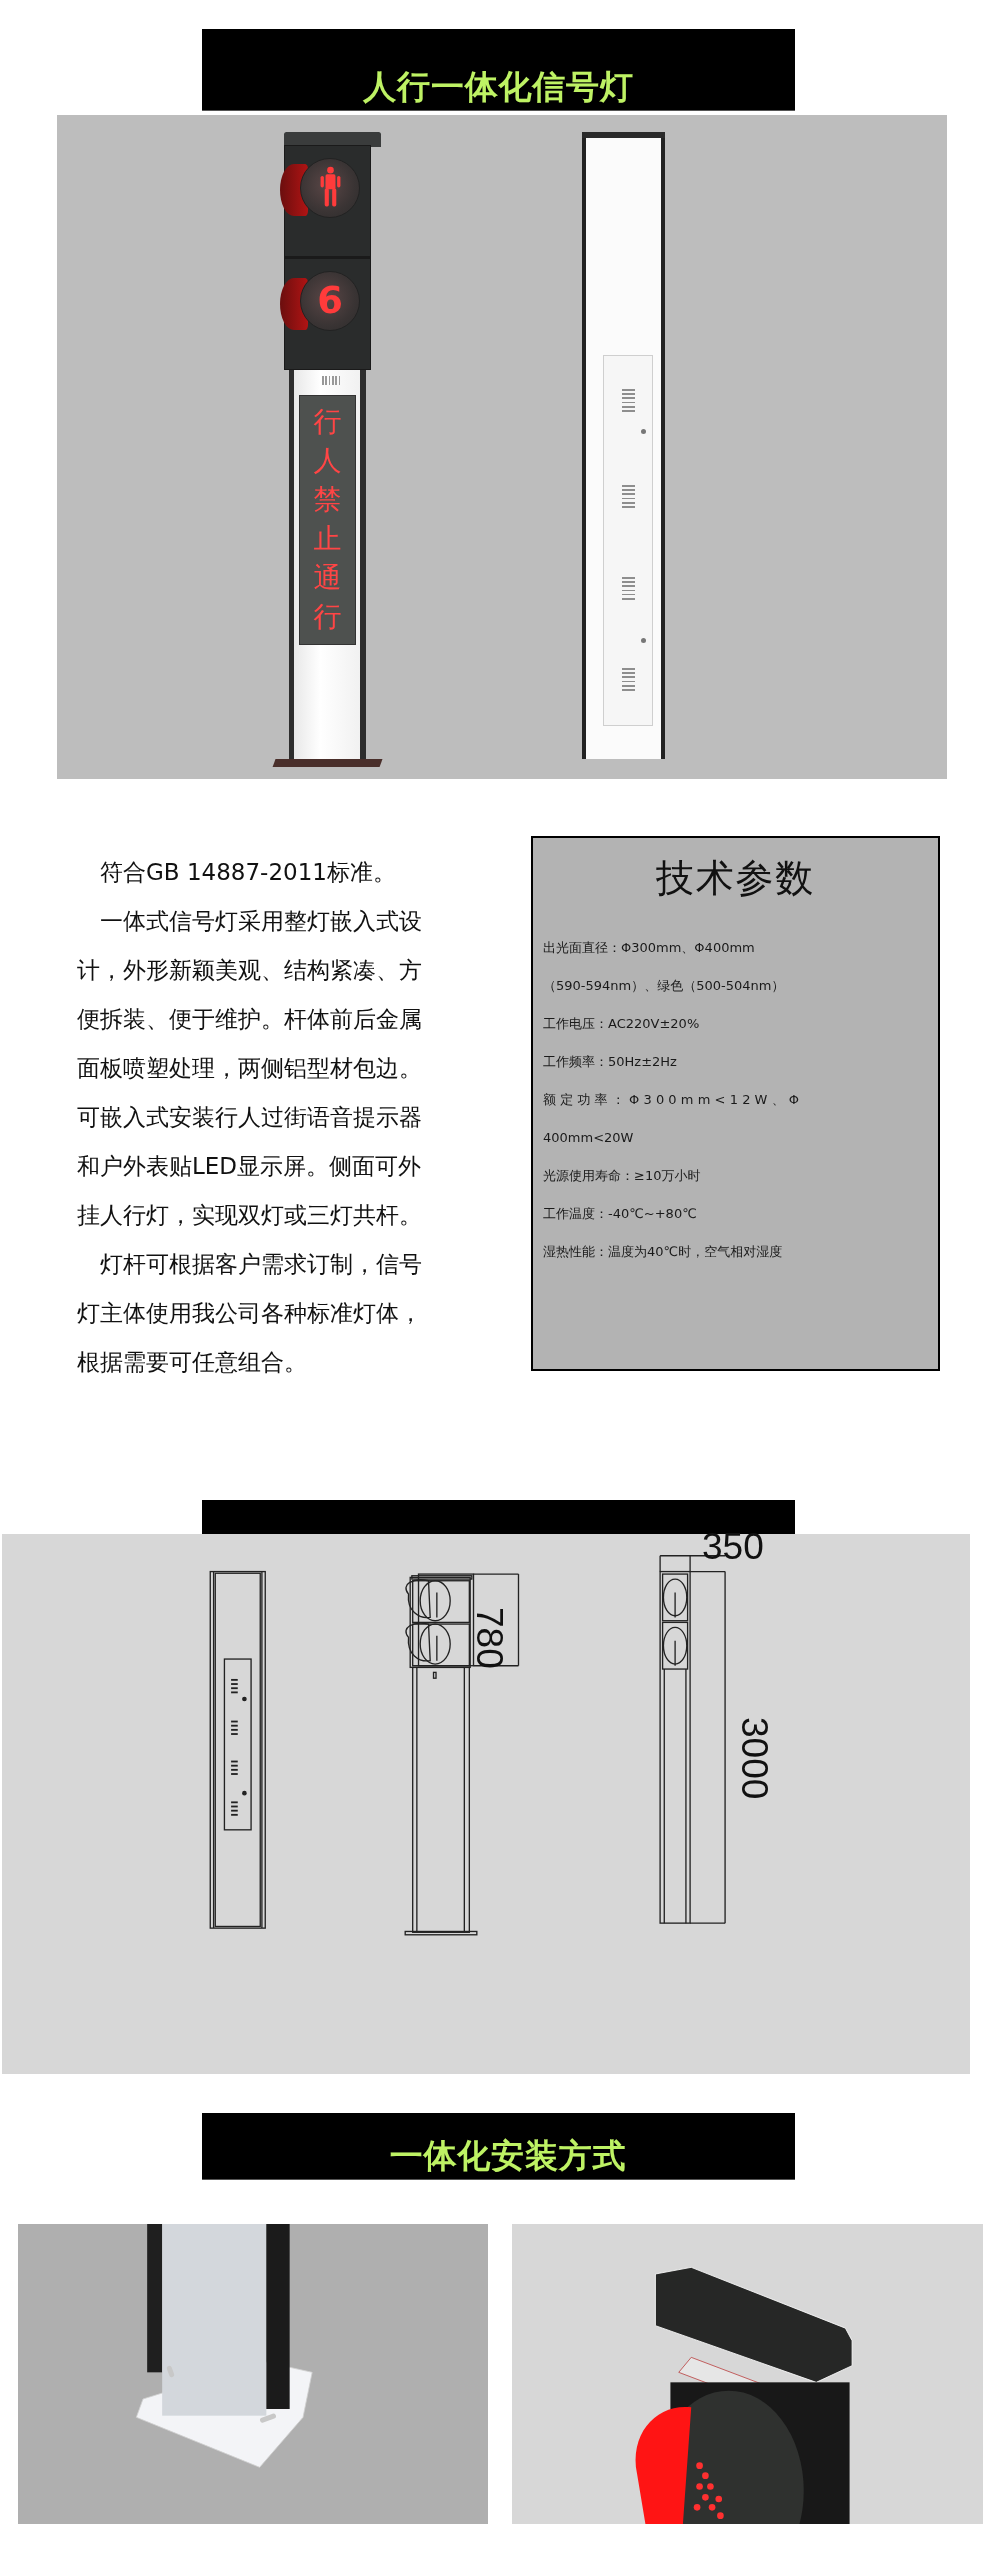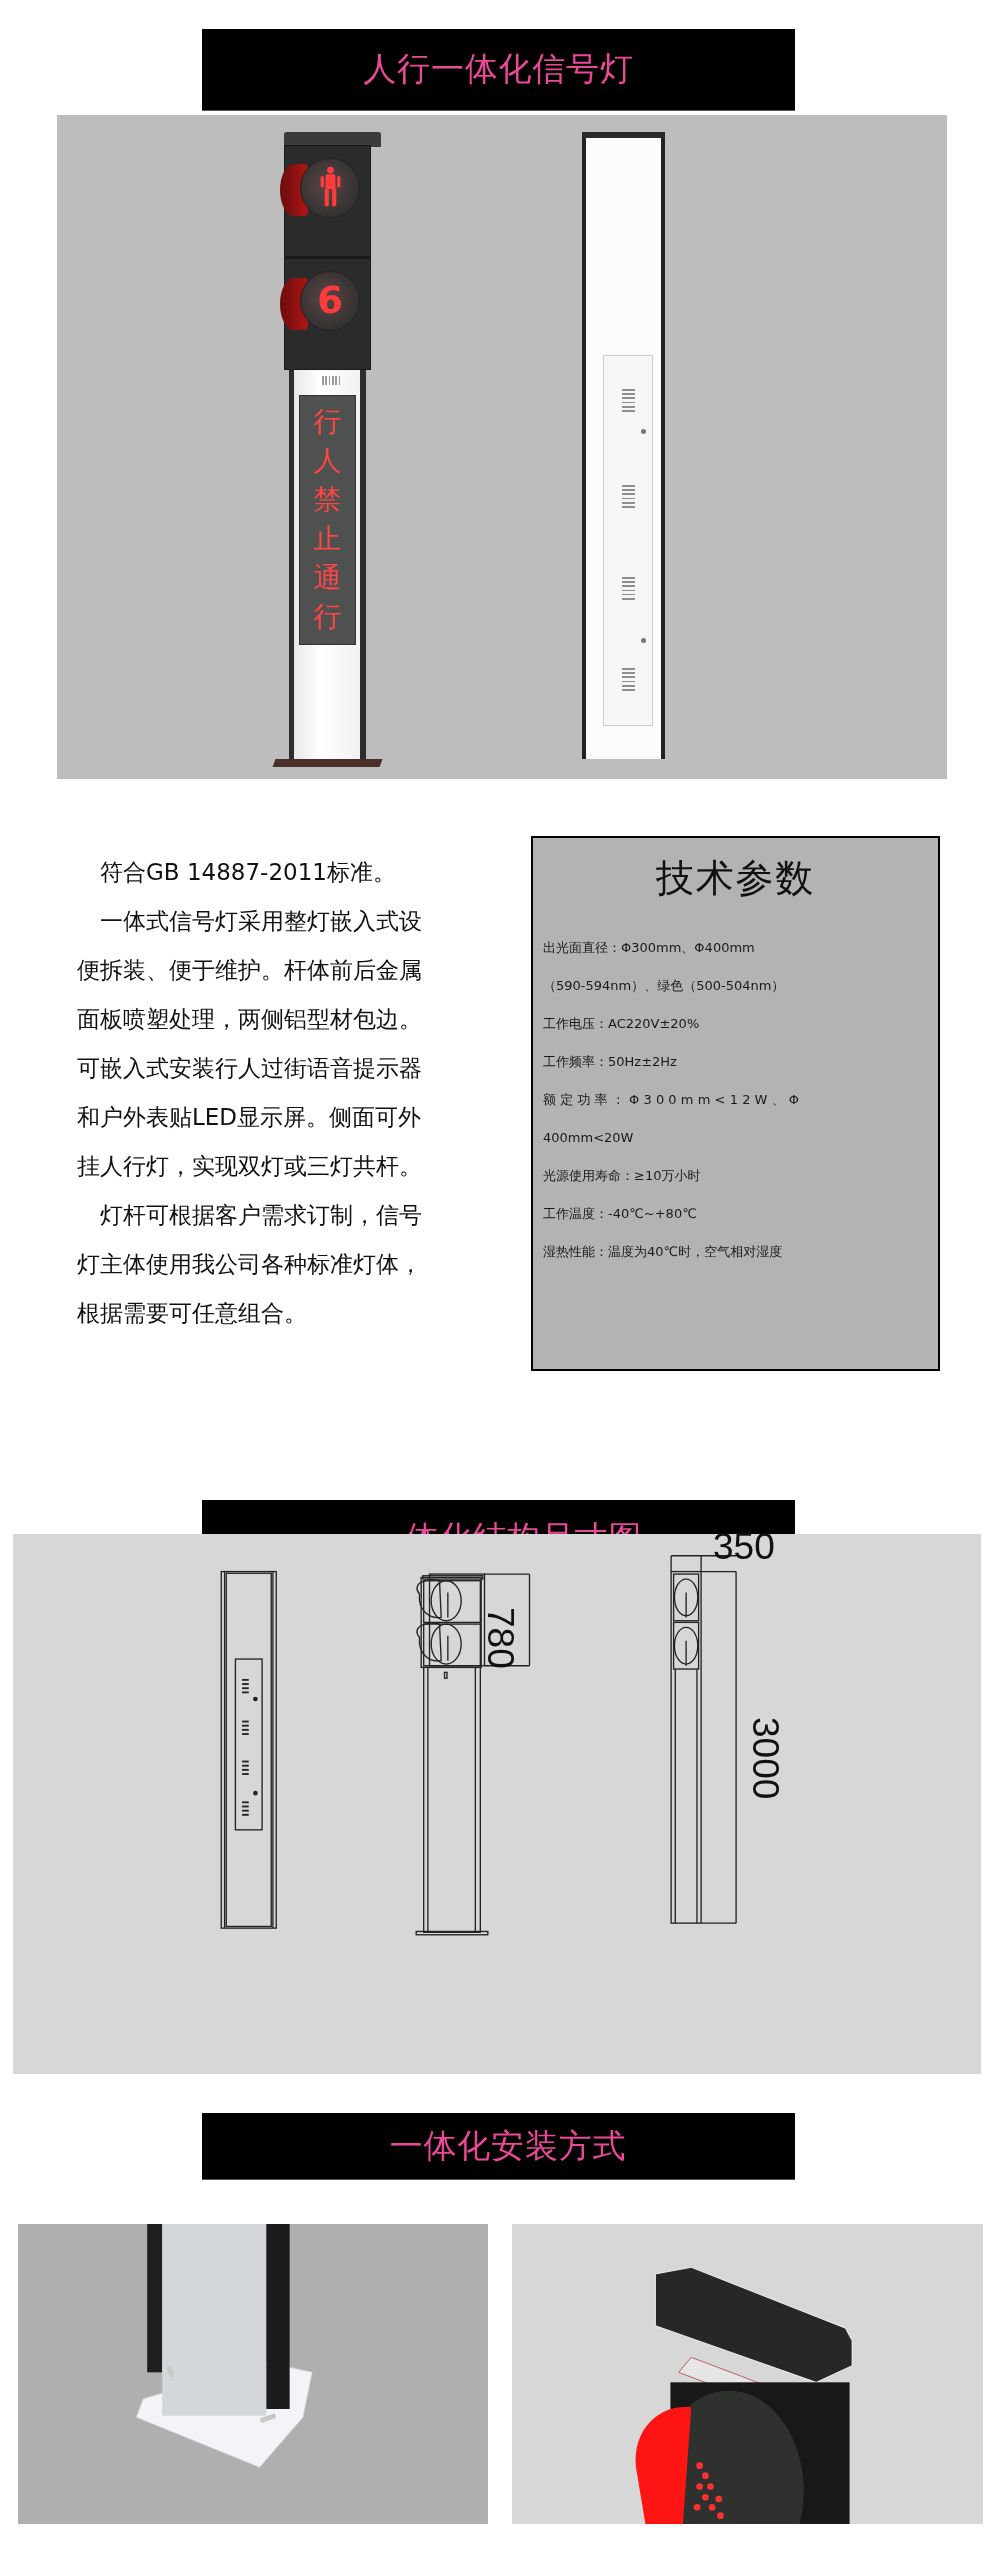--- a/index.html
+++ b/index.html
@@ -2,23 +2,23 @@
 <html style="font-size:13.3px"><head>
 <meta charset="utf-8">
 <style>
   * { box-sizing: border-box; margin: 0; padding: 0; }
   html, body { width: 1000px; height: 2576px; background: #ffffff; overflow: hidden; }
   body { position: relative; font-family: "DejaVu Sans", "Liberation Sans", sans-serif; color: #111; }
   .abs { position: absolute; }
 
   .section-header {
     position: absolute; left: 202px; width: 593px;
-    background: #000; color: #ec4899;
-    display: flex; align-items: center; justify-content: center;
-    font-size: 33px; letter-spacing: 0.8px; font-weight: normal;
+    background: #000; color: #bef264;
+    display: flex; align-items: flex-end; justify-content: center;
+    font-size: 33px; letter-spacing: 0.8px; font-weight: bold;
     border-bottom: 1.7px solid #555;
   }
 
   
   .product-panel { left: 57px; top: 115px; width: 890px; height: 664px; background: #bdbdbd; }
 
   
   .pole-front { left: 217px; top: 16.7px; width: 100px; height: 633px; }
   .pf-cap { position: absolute; left: 10px; top: 0; width: 97px; height: 15px; background: #3a3c3c; border-radius: 2.5px 2.5px 0 0; }
   .pf-signal { position: absolute; left: 10px; top: 13.3px; width: 87px; height: 225px; background: #2a2c2c; border: 1.7px solid #1a1a1a; }
@@ -43,21 +43,21 @@
   .intro { left: 77px; top: 848px; width: 425px; font-size: 23px; line-height: 49px; color: #111; }
   .intro p { text-indent: 0; }
   .intro .indent { padding-left: 23px; }
 
   
   .tech-box { left: 531px; top: 836px; width: 409px; height: 535px; background: #b3b3b3; border: 2.5px solid #000; padding: 0 10px; }
   .tech-title { text-align: center; font-size: 38px; font-weight: normal; margin-top: 15px; margin-bottom: 25px; letter-spacing: 1.7px; color: #111; }
   .tech-line { font-size: 13px; line-height: 38px; color: #1a1a1a; white-space: nowrap; }
 
   
-  .dim-panel { left: 13px; top: 1534px; width: 968px; height: 540px; background: #d7d7d7; }
+  .dim-panel { left: 2px; top: 1534px; width: 968px; height: 540px; background: #d7d7d7; }
   .dim-label { position: absolute; font-family: "Liberation Sans", sans-serif; font-size: 37px; color: #111; }
 
   
   .install-left { left: 18.3px; top: 2224px; width: 470px; height: 300px; background: #afafaf; overflow: hidden; }
   .install-right { left: 512px; top: 2224px; width: 471px; height: 300px; background: #d7d7d7; overflow: hidden; }
 </style>
 </head>
 <body>
 
 <div class="section-header" style="top:29px;height:82px;">
@@ -113,20 +113,21 @@
         <div class="ps-dot" style="top:282px;"></div>
         <div class="ps-vent" style="top:312px;"></div>
       </div>
     </div>
   </div>
 </div>
 
 <div class="abs intro">
   <p class="indent">符合GB 14887-2011标准。</p>
   <p class="indent">一体式信号灯采用整灯嵌入式设</p>
+  <p>计，外形新颖美观、结构紧凑、方</p>
   <p>便拆装、便于维护。杆体前后金属</p>
   <p>面板喷塑处理，两侧铝型材包边。</p>
   <p>可嵌入式安装行人过街语音提示器</p>
   <p>和户外表贴LED显示屏。侧面可外</p>
   <p>挂人行灯，实现双灯或三灯共杆。</p>
   <p class="indent">灯杆可根据客户需求订制，信号</p>
   <p>灯主体使用我公司各种标准灯体，</p>
   <p>根据需要可任意组合。</p>
 </div>
 

